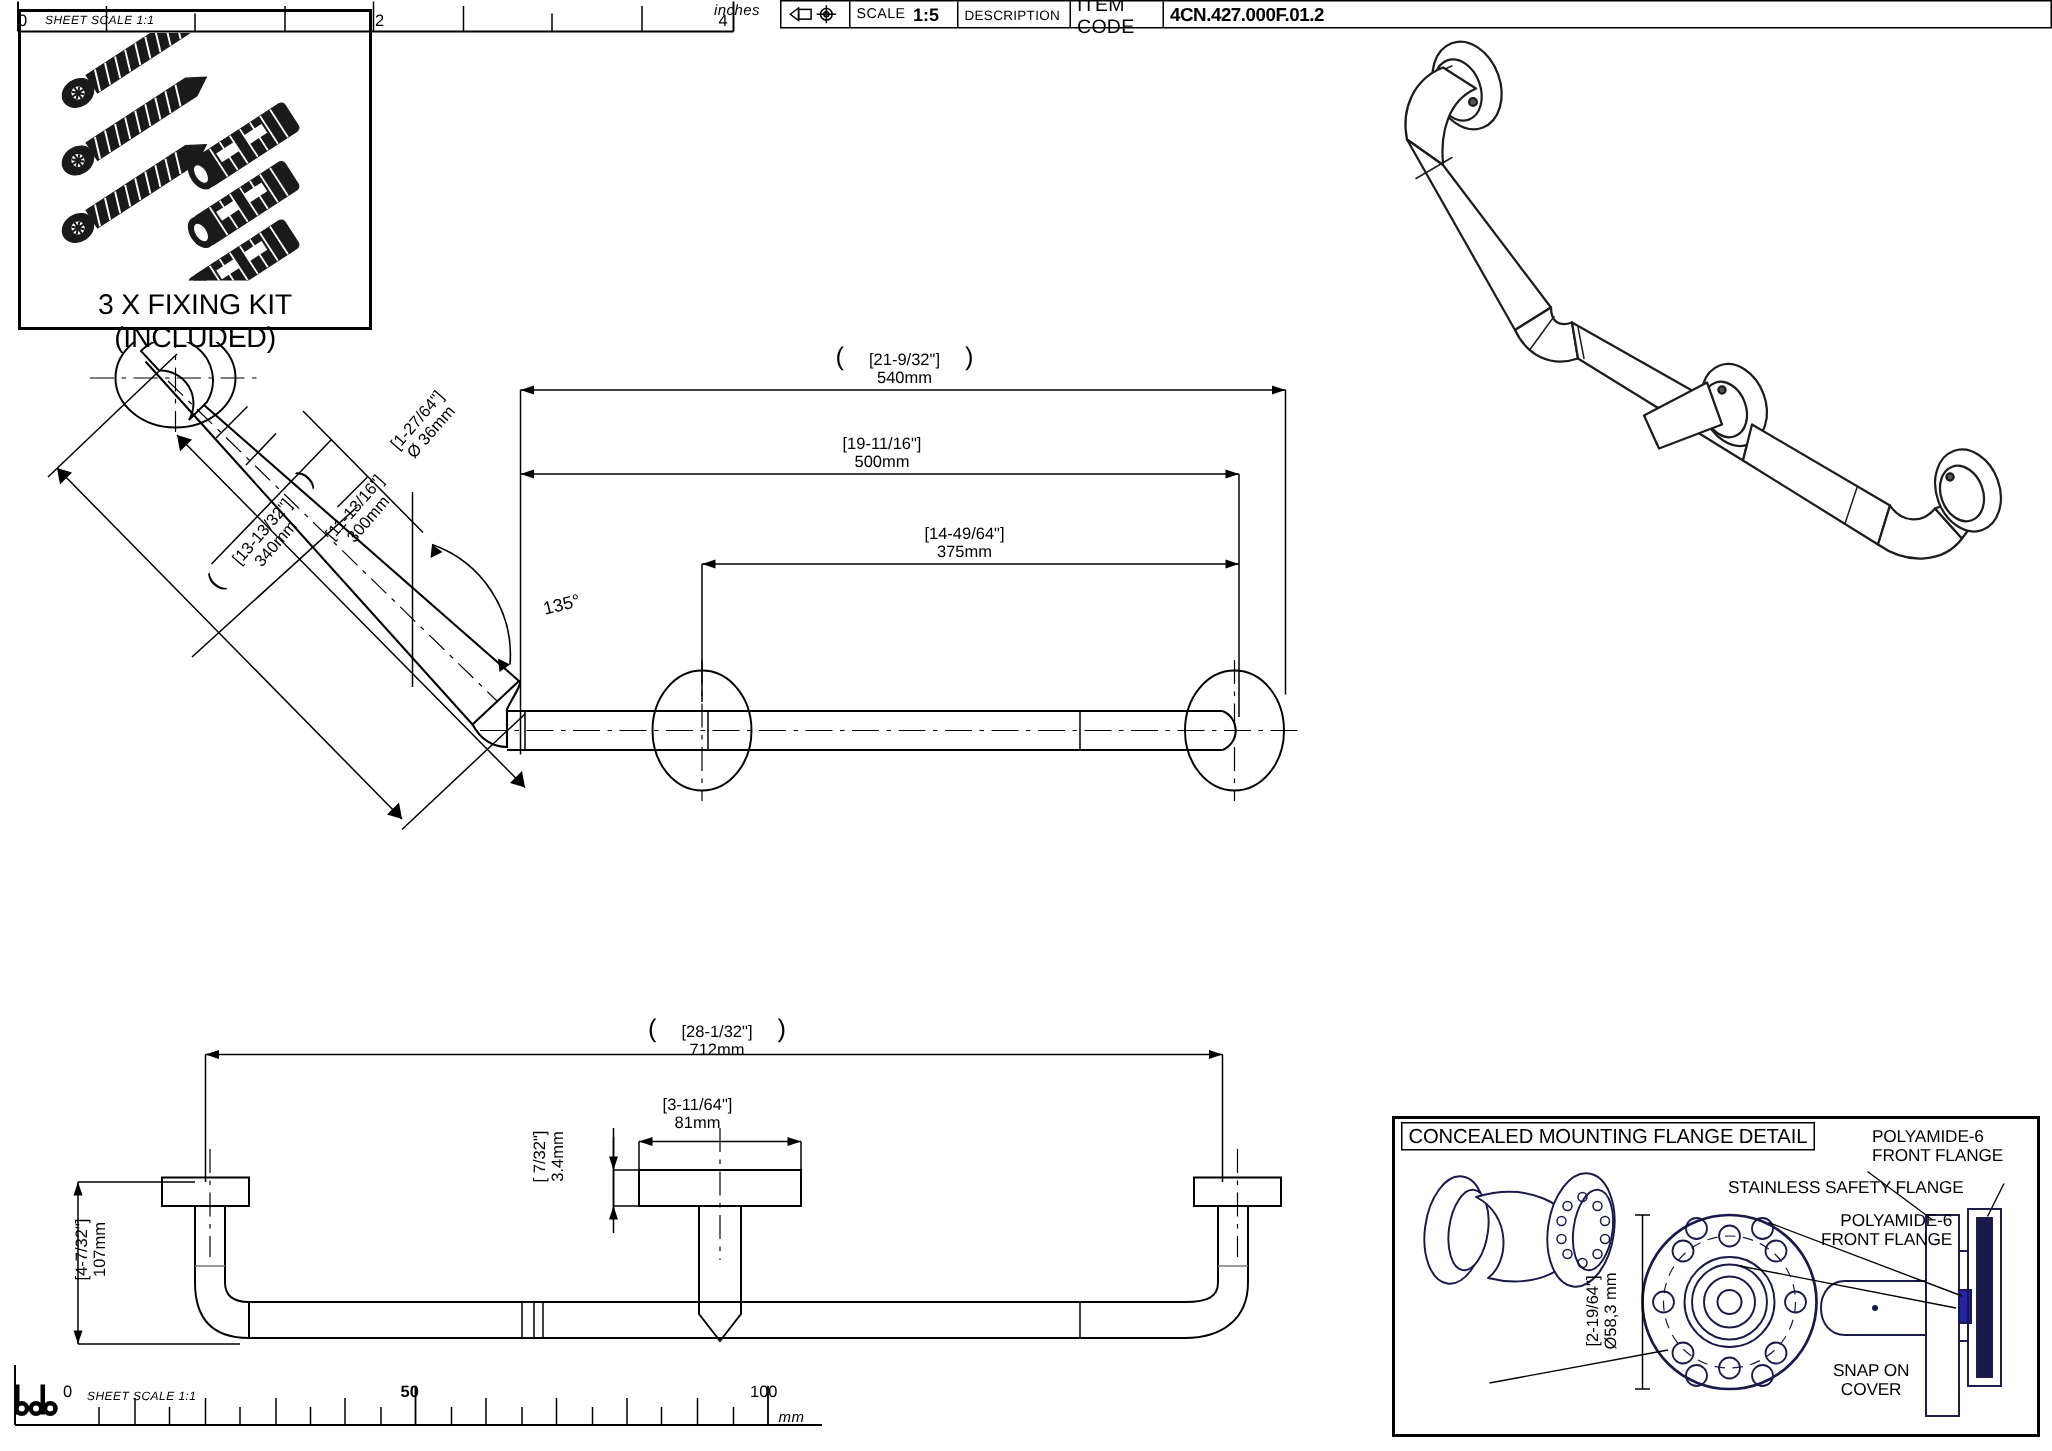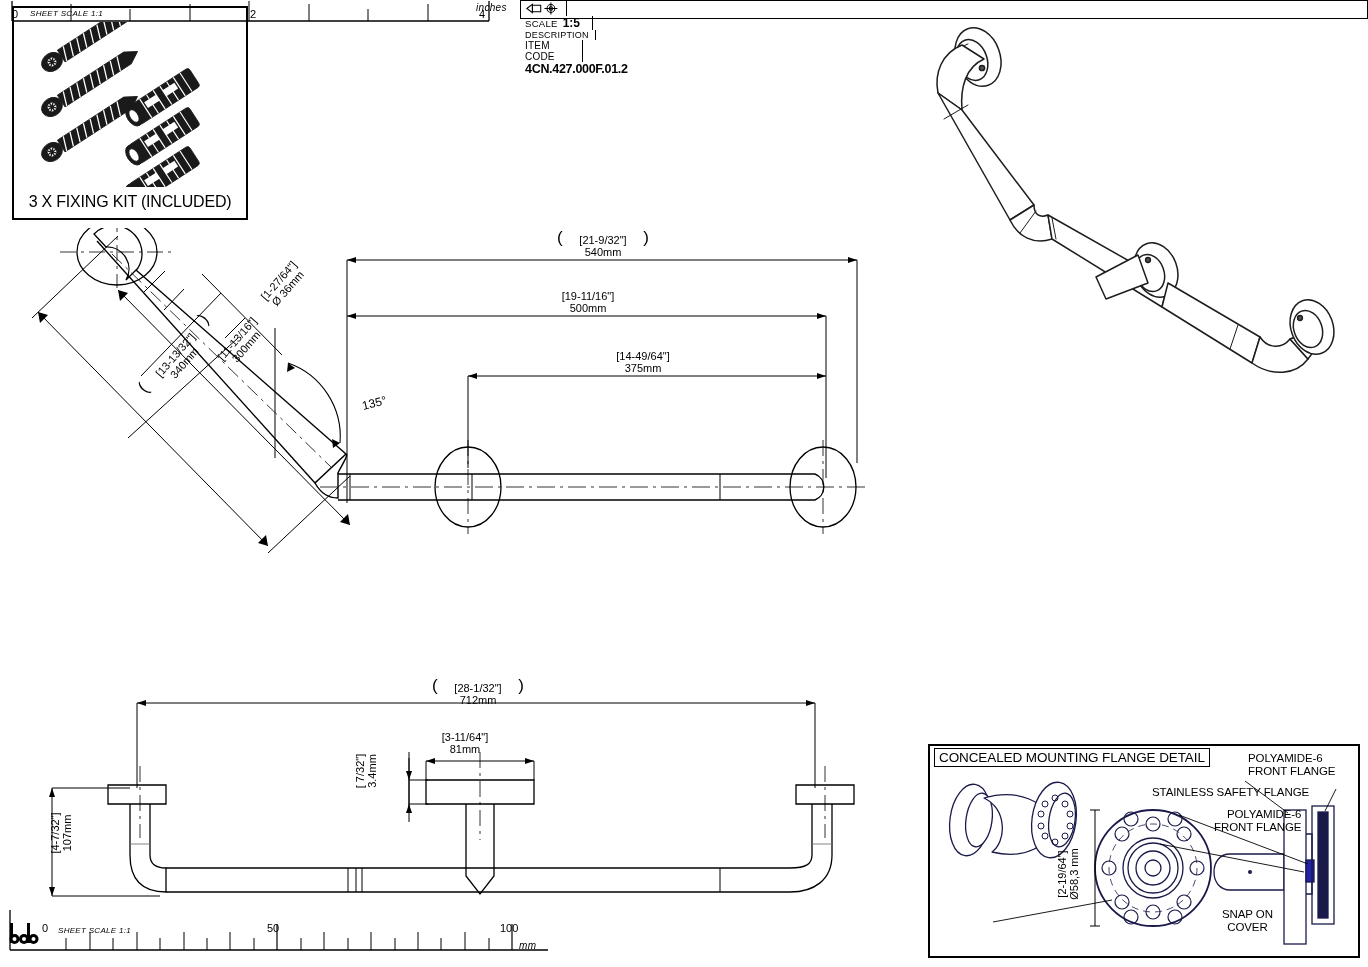--- a/index.html
+++ b/index.html
@@ -3,40 +3,40 @@
 <meta charset="utf-8">
 <style>
   html,body{margin:0;padding:0;background:#fff;}
   body{width:1368px;height:967px;position:relative;overflow:hidden;
        font-family:"Liberation Sans",sans-serif;color:#000;}
   .abs{position:absolute;}
   .nosel{user-select:none;}
 
   
   #title-bar{left:520px;top:0;width:848px;height:19px;border:1px solid #000;
-             box-sizing:border-box;display:flex;align-items:stretch;font-size:10px;flex-direction:column;}
+             box-sizing:border-box;display:flex;align-items:stretch;font-size:10px;}
   #title-bar > div{display:flex;align-items:center;padding:0 4px;box-sizing:border-box;}
   .tb-sep{border-right:1px solid #000;}
   #proj-symbol{width:46px;justify-content:center;gap:2px;}
   #scale-cell{width:72px;gap:5px;}
   #scale-lbl{font-size:9.5px;letter-spacing:.3px;}
   #scale-val{font-size:12px;font-weight:bold;}
   #desc-cell{width:75px;font-size:9px;letter-spacing:.2px;}
   #desc-text{flex:1;justify-content:flex-end;font-size:12.5px;font-weight:bold;
              letter-spacing:-.2px;padding-right:3px;}
-  #itemcode-lbl{width:62px;font-size:10px;letter-spacing:.2px;}
+  #itemcode-lbl{width:62px;font-size:13px;letter-spacing:.2px;}
   #itemcode-val{width:115px;font-size:12.5px;font-weight:bold;letter-spacing:-.3px;}
   .rlabel{position:absolute;font-size:11px;}
   .ritalic{font-style:italic;font-size:8px;letter-spacing:.3px;}
 
   
   #fixing-kit-box{left:12px;top:6px;width:236px;height:214px;border:2px solid #000;
                   box-sizing:border-box;}
   #fixing-kit-label{left:18px;top:193px;width:224px;text-align:center;
-                    font-size:16px;letter-spacing:-.2px;}
+                    font-size:19px;letter-spacing:-.2px;}
 
   
   .dim{position:absolute;text-align:center;font-size:11px;line-height:12px;white-space:nowrap;}
   .dim .inch{font-size:11px;}
   .dim .mm{font-size:11px;}
   .vert{transform-origin:0 0;}
 
   
   #flange-detail-box{left:928px;top:744px;width:432px;height:214px;border:2px solid #000;
                      box-sizing:border-box;}
@@ -517,21 +517,21 @@
       <line x1="371" y1="27" x2="371" y2="45"></line>
       <line x1="395" y1="33" x2="395" y2="45"></line>
       <line x1="418" y1="27" x2="418" y2="45"></line>
       <line x1="441" y1="33" x2="441" y2="45"></line>
       <line x1="465" y1="27" x2="465" y2="45"></line>
       <line x1="489" y1="33" x2="489" y2="45"></line>
       <line x1="512" y1="19" x2="512" y2="45" stroke-width="1.2"></line>
     </g>
   </svg>
   <span class="rlabel" style="left:42px;top:17px;">0</span>
-  <span class="rlabel" style="left:267px;top:17px;">50</span>
+  <span class="rlabel" style="left:267px;top:17px;font-weight:bold;">50</span>
   <span class="rlabel" style="left:500px;top:17px;">100</span>
   <span class="rlabel ritalic" style="left:58px;top:21px;">SHEET SCALE 1:1</span>
   <span class="rlabel ritalic" style="left:519px;top:35px;font-size:10px;">mm</span>
 </div>
 
 <div class="abs nosel" id="pba-logo">
   <svg width="34" height="26" viewBox="0 0 34 26">
     <g fill="#000">
       <rect x="2" y="2" width="3" height="20"></rect>
       <circle cx="6.5" cy="18" r="5"></circle>

